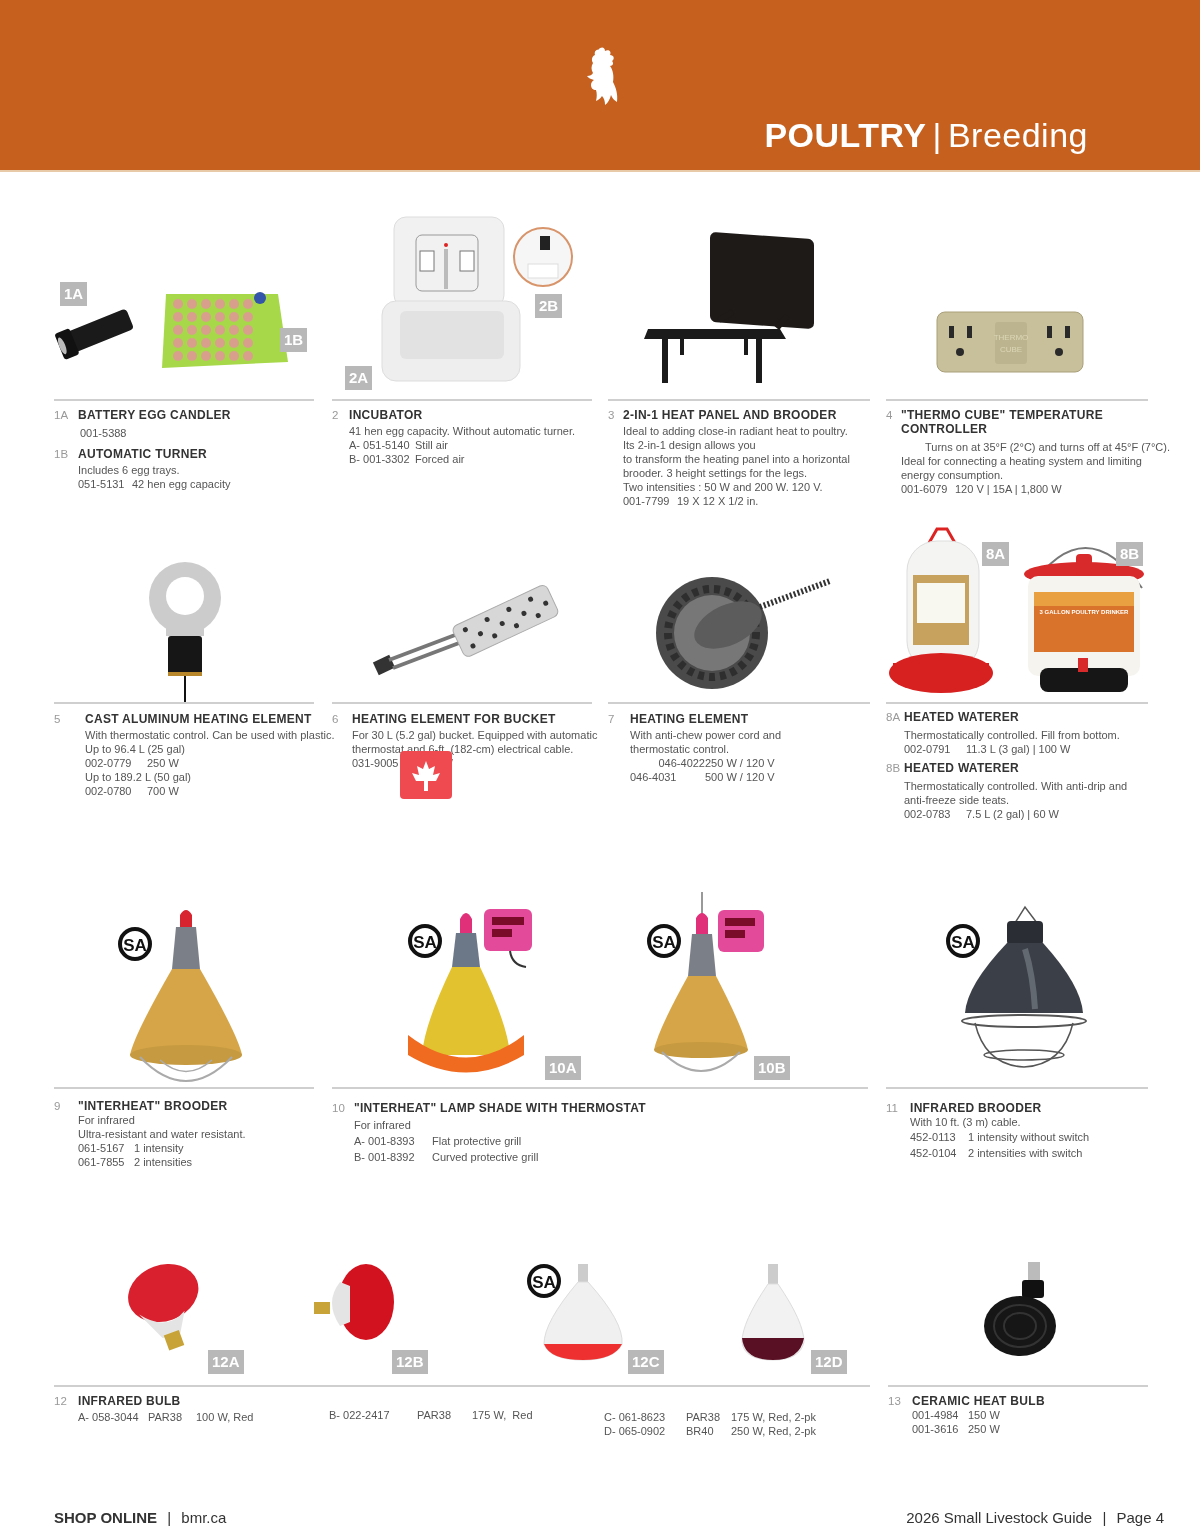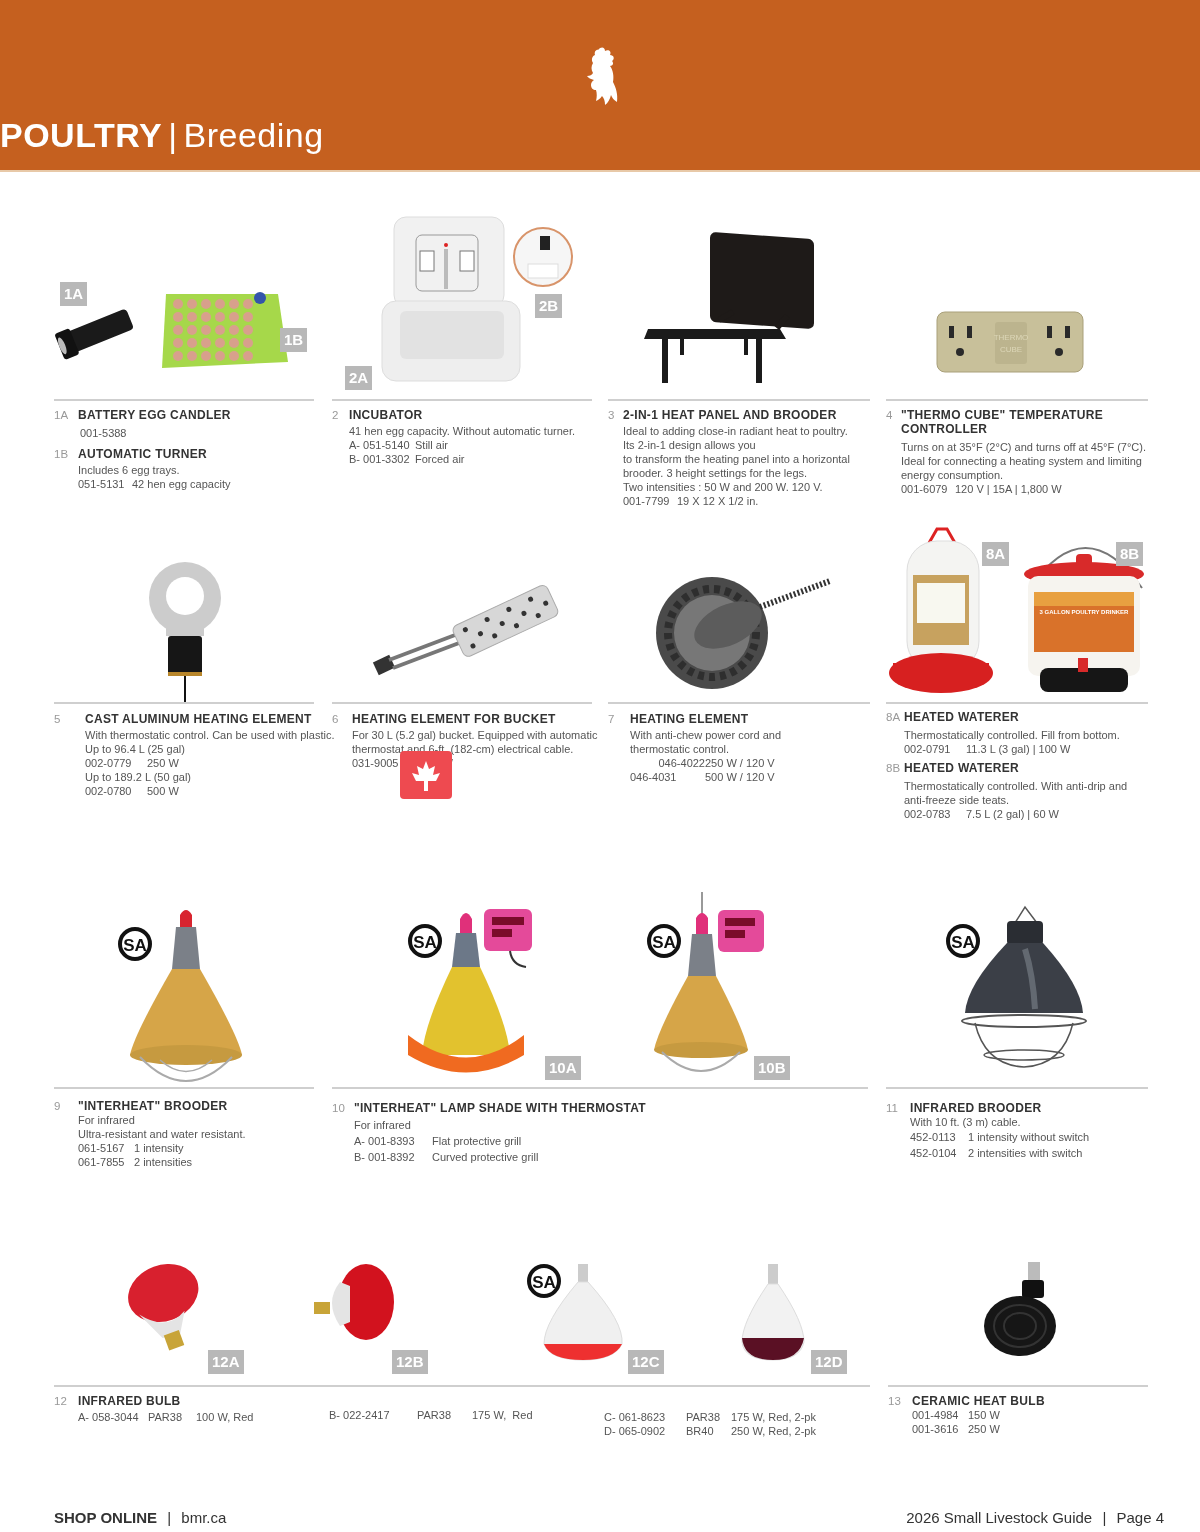--- a/index.html
+++ b/index.html
@@ -1,19 +1,19 @@
 <!DOCTYPE html>
 <html><head>
 <meta charset="utf-8">
 <style>
   * { box-sizing: border-box; margin: 0; padding: 0; }
   body { width: 1200px; height: 1532px; background: #fff; font-family: "Liberation Sans", sans-serif; color: #333; position: relative; overflow: hidden; }
   .header { position: absolute; left: 0; top: 0; width: 1200px; height: 172px; background: #c5601f; border-bottom: 2px solid #e8c9a8; }
   .rooster { position: absolute; left: 580px; top: 46px; width: 44px; height: 64px; }
-  .title { position: absolute; left: 0; top: 116px; width: 1088px; text-align: left; color: #fff; font-size: 34px; letter-spacing: 0.5px; }
+  .title { position: absolute; left: 0; top: 116px; width: 1088px; text-align: right; color: #fff; font-size: 34px; letter-spacing: 0.5px; }
   .title .b { font-weight: bold; }
   .title .sep { font-weight: normal; margin: 0 6px; }
   .title .n { font-weight: normal; }
 
   .hr { position: absolute; height: 2px; background: #cfcfcf; }
   .item { position: absolute; font-size: 11px; line-height: 14px; color: #555; font-family: "Liberation Sans Narrow", "Liberation Sans", sans-serif; }
   .item .num { position: absolute; left: 0; top: 0; color: #999; font-size: 11.5px; }
   .item .body { margin-left: 24px; }
   .item .name { font-weight: bold; color: #333; font-size: 12px; letter-spacing: 0.3px; text-transform: uppercase; }
   .item .line { white-space: nowrap; }
@@ -172,21 +172,21 @@
     <div class="line">Two intensities : 50 W and 200 W. 120 V.</div>
     <div class="line"><span class="code">001-7799</span><span>19 X 12 X 1/2 in.</span></div>
   </div>
 </div>
 
 <div class="item" style="left:886px;top:408px;width:262px;">
   <span class="num">4</span>
   <div class="body" style="margin-left:15px;">
     <div class="name">"THERMO CUBE" TEMPERATURE</div>
     <div class="name">CONTROLLER</div>
-    <div class="line" style="margin-top:4px;">Turns on at 35°F (2°C) and turns off at 45°F (7°C).</div>
+    <div class="line" style="margin-top:4px;margin-left:24px;">Turns on at 35°F (2°C) and turns off at 45°F (7°C).</div>
     <div class="line">Ideal for connecting a heating system and limiting</div>
     <div class="line">energy consumption.</div>
     <div class="line"><span class="code">001-6079</span><span>120 V | 15A | 1,800 W</span></div>
   </div>
 </div>
 
 <svg style="left:140px;top:560px" width="90" height="145" viewBox="0 0 90 145">
   <ellipse cx="45" cy="38" rx="36" ry="36" fill="#ccc"></ellipse>
     <circle cx="45" cy="36" r="19" fill="#fff"></circle>
   <rect x="26" y="66" width="38" height="10" fill="#ccc"></rect>
@@ -251,21 +251,21 @@
 <div class="hr" style="left:886px;top:702px;width:262px;"></div>
 
 <div class="item" style="left:54px;top:712px;width:270px;">
   <span class="num">5</span>
   <div class="body" style="margin-left:31px;">
     <div class="name">CAST ALUMINUM HEATING ELEMENT</div>
     <div class="line" style="margin-top:2px;">With thermostatic control. Can be used with plastic.</div>
     <div class="line">Up to 96.4 L (25 gal)</div>
     <div class="line"><span class="code" style="min-width:62px;">002-0779</span><span>250 W</span></div>
     <div class="line">Up to 189.2 L (50 gal)</div>
-    <div class="line"><span class="code" style="min-width:62px;">002-0780</span><span>500 W</span></div>
+    <div class="line"><span class="code" style="min-width:62px;">002-0780</span><span>700 W</span></div>
   </div>
 </div>
 
 <div class="item" style="left:332px;top:712px;width:262px;">
   <span class="num">6</span>
   <div class="body" style="margin-left:20px;">
     <div class="name">HEATING ELEMENT FOR BUCKET</div>
     <div class="line" style="margin-top:2px;">For 30 L (5.2 gal) bucket. Equipped with automatic</div>
     <div class="line">thermostat and 6-ft. (182-cm) electrical cable.</div>
     <div class="line"><span class="code" style="min-width:60px;">031-9005</span><span>1,000 W</span></div>

